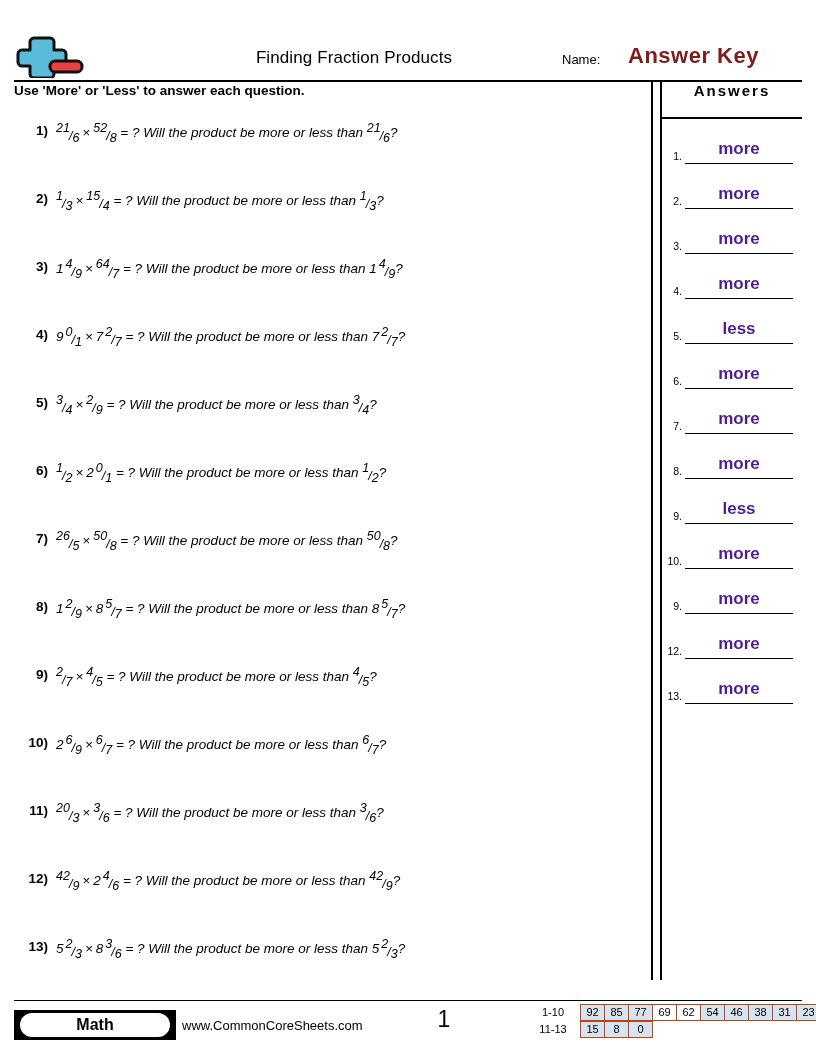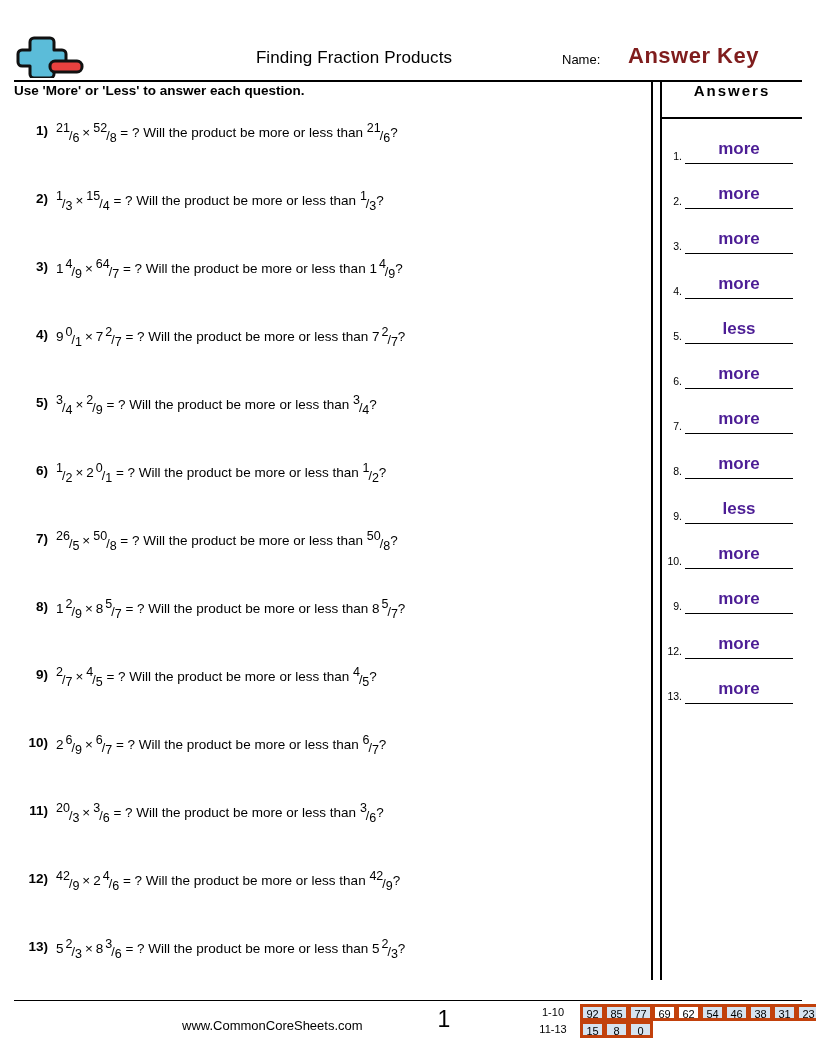--- a/index.html
+++ b/index.html
@@ -97,20 +97,21 @@
     width: 34px;
     text-align: right;
     font-weight: bold;
     font-size: 13.5px;
   }
   .q-body {
     position: absolute;
     left: 42px; top: 14px;
     white-space: nowrap;
     font-size: 13.5px;
+    font-style: italic;
   }
   
   .frac { display: inline-block; white-space: nowrap; }
   .frac .num {
     font-size: 12.5px;
     vertical-align: 5px;
   }
   .frac .sl {
     font-size: 12.5px;
     vertical-align: -3px;
@@ -218,21 +219,21 @@
   }
   .score-label {
     width: 46px;
     text-align: center;
     padding-right: 5px;
     font-size: 11px;
     line-height: 17px;
   }
   .score-cell {
     width: 25px;
-    border: 3px solid #c2410c;
+    border: 1px solid #c2410c;
     margin-left: -1px;
     text-align: center;
     font-size: 11px;
     line-height: 15px;
     background: #ffffff;
     box-sizing: border-box;
   }
   .score-cell.shaded {
     background: #d6e3f0;
   }
@@ -366,20 +367,23 @@
           <div class="answer-slot"><span class="answer-text">more</span></div>
         </div>
         <div class="answer-row">
           <div class="answer-index">13.</div>
           <div class="answer-slot"><span class="answer-text">more</span></div>
         </div>
       </div>
   </div>
 
   <div id="footer-rule"></div>
+  <div id="math-badge">
+    <div id="math-badge-inner">Math</div>
+  </div>
   <div id="site-url">www.CommonCoreSheets.com</div>
   <div id="page-number">1</div>
   <div id="score-table">
       <div class="score-row">
         <div class="score-label">1-10</div>
         <div class="score-cell shaded">92</div>
         <div class="score-cell shaded">85</div>
         <div class="score-cell shaded">77</div>
         <div class="score-cell">69</div>
         <div class="score-cell">62</div>

